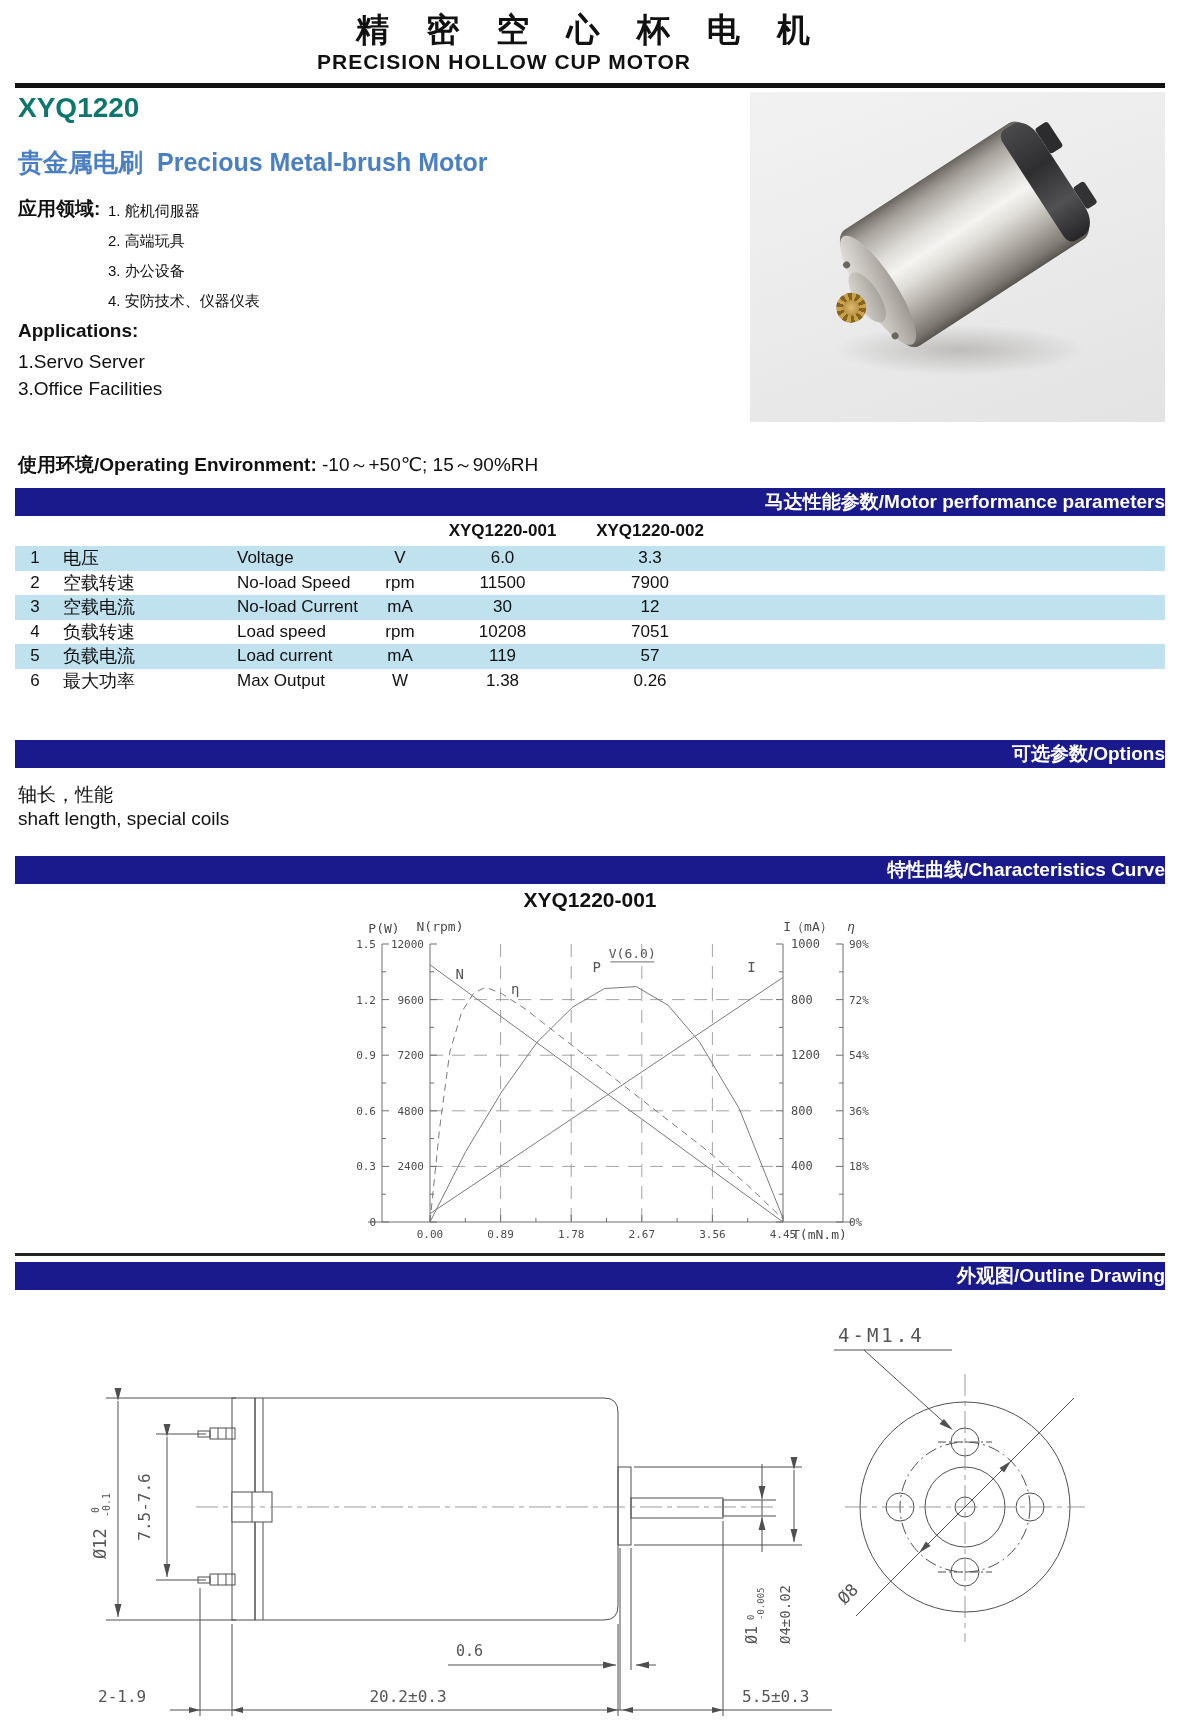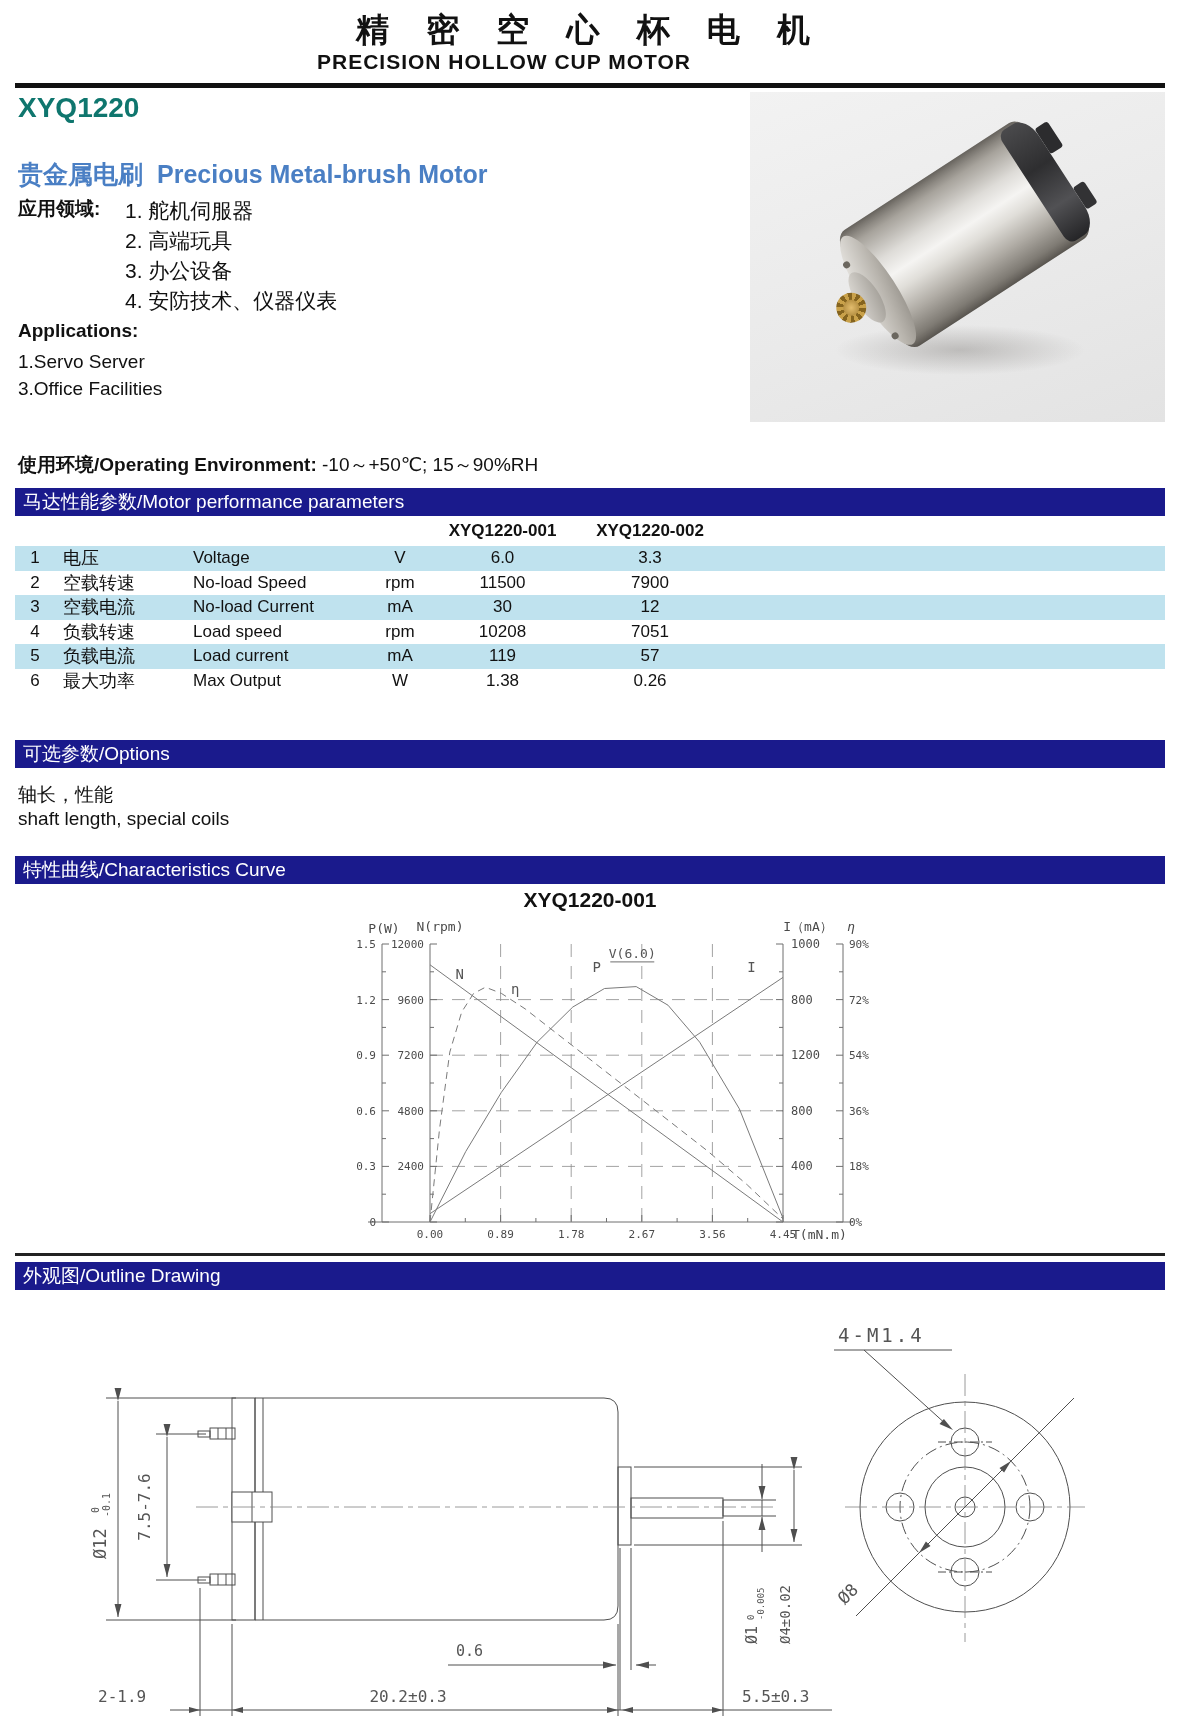--- a/index.html
+++ b/index.html
@@ -7,25 +7,25 @@
     width:1180px;height:1729px;position:relative;background:#ffffff;
     font-family:"Liberation Sans","DejaVu Sans",sans-serif;color:#111;
     overflow:hidden;
   }
   .abs{position:absolute;}
   
   .title-cn{left:0;top:8px;width:1180px;text-align:center;font-size:33px;font-weight:bold;letter-spacing:14px;}
   .title-en{left:0;top:50px;width:1008px;text-align:center;font-size:21px;font-weight:bold;letter-spacing:1px;}
   .rule{left:15px;top:83px;width:1150px;height:5px;background:#111;}
   .model{left:18px;top:92px;font-size:28px;font-weight:bold;color:#0f766e;}
-  .series{left:18px;top:146px;font-size:25px;font-weight:bold;color:#4a7fc4;margin-top:12px;}
+  .series{left:18px;top:146px;font-size:25px;font-weight:bold;color:#4a7fc4;}
   .series .gap{display:inline-block;width:14px;}
   
   .apps-cn-label{left:18px;top:196px;font-size:19px;font-weight:bold;}
-  .apps-cn-list{left:125px;top:196px;font-size:21px;line-height:30px;}
+  .apps-cn-list{left:108px;top:196px;font-size:15px;line-height:30px;}
   .apps-en-label{left:18px;top:320px;font-size:19px;font-weight:bold;}
   .apps-en-list{left:18px;top:348px;font-size:19px;line-height:27px;}
   .env{left:18px;top:452px;font-size:19px;}
   .env b{font-weight:bold;}
   
   .photo{left:750px;top:92px;width:415px;height:330px;background:linear-gradient(160deg,#f2f2f2 0%,#eaeaea 55%,#e3e3e3 100%);overflow:hidden;}
   .m-shadow{position:absolute;left:80px;top:232px;width:260px;height:52px;border-radius:50%;background:radial-gradient(ellipse at center,rgba(80,75,70,0.28),rgba(80,75,70,0.0) 68%);}
   .motor{position:absolute;left:85px;top:62px;width:250px;height:165px;transform:rotate(-33deg);}
   .m-body{position:absolute;left:18px;top:14px;width:224px;height:138px;border-radius:14px/22px;
     background:linear-gradient(180deg,#6e6a64 0%,#a7a39c 12%,#dedcd8 32%,#f5f4f2 46%,#e0ded9 58%,#b0aca5 76%,#807c75 92%,#5f5b55 100%);
@@ -36,30 +36,30 @@
   .m-tab2{position:absolute;right:-13px;bottom:20px;width:13px;height:26px;background:#323234;border-radius:3px;}
   .m-face{position:absolute;left:-9px;top:5px;width:36px;height:128px;border-radius:50%;
     background:linear-gradient(100deg,#eceae6,#b8b4ad 60%,#908c85);}
   .m-hub{position:absolute;left:-16px;top:40px;width:24px;height:58px;border-radius:50%;background:linear-gradient(100deg,#dedbd6,#9f9b94);}
   .m-screw1{position:absolute;left:2px;top:22px;width:7px;height:7px;border-radius:50%;background:#6b675f;}
   .m-screw2{position:absolute;left:4px;top:108px;width:7px;height:7px;border-radius:50%;background:#6b675f;}
   .m-gear{position:absolute;left:-38px;top:54px;width:30px;height:30px;border-radius:50%;
     background:repeating-conic-gradient(#c9a14a 0 18deg,#85641f 18deg 36deg);}
   .m-gear::after{content:"";position:absolute;left:7px;top:7px;width:16px;height:16px;border-radius:50%;background:radial-gradient(#e3bd6e,#a57f33);}
   
-  .bar{left:15px;width:1142px;height:28px;background:#1a1a8c;color:#fff;font-size:19px;font-weight:normal;line-height:28px;padding-left:8px;}
+  .bar{left:15px;width:1142px;height:28px;background:#1a1a8c;color:#fff;font-size:19px;font-weight:bold;line-height:28px;padding-left:8px;text-align:right;}
   
   .tbl-head{left:15px;top:521px;width:1150px;height:24px;font-size:17px;font-weight:bold;}
   .tbl-head span{position:absolute;text-align:center;}
   .tbl{left:15px;top:546px;width:1150px;}
   .prow{display:grid;grid-template-columns:40px 130px 180px 70px 135px 160px auto;height:24.5px;align-items:center;font-size:17px;}
   .prow.hl{background:#bfe2ee;}
   .c-no{text-align:center;}
   .c-cn{font-size:18px;padding-left:8px;}
-  .c-en{padding-left:8px;}
+  .c-en{padding-left:8px;margin-left:44px;}
   .c-unit,.c-v1,.c-v2{text-align:center;}
   
   .opt-cn{left:18px;top:782px;font-size:19px;}
   .opt-en{left:18px;top:808px;font-size:19px;}
   
   .chart-title{left:0;top:888px;width:1180px;text-align:center;font-size:21px;font-weight:bold;}
   #curve-svg{position:absolute;left:320px;top:915px;}
   
   .sep{left:15px;top:1253px;width:1150px;height:3px;background:#222;}
   #outline-svg{position:absolute;left:0;top:1292px;}

